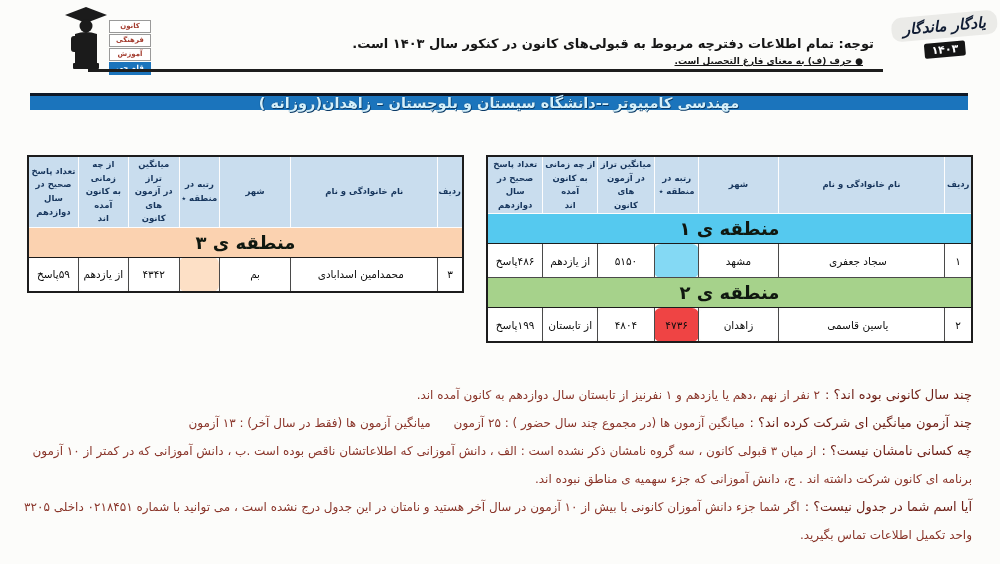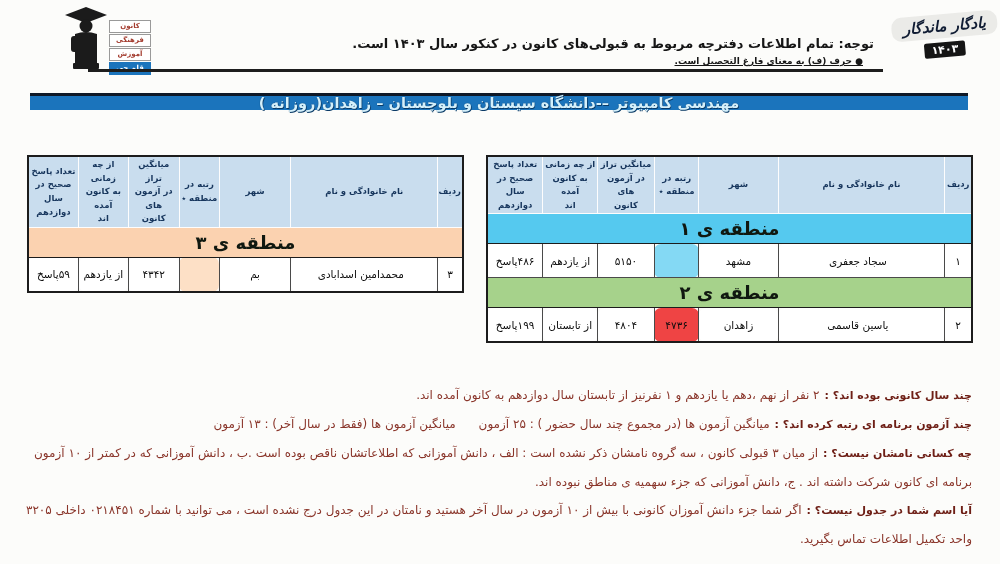--- a/index.html
+++ b/index.html
@@ -40,21 +40,21 @@
   th{background:#c9ddee;border:1.5px solid #fdfdfd;color:#17365d;font-size:8.5px;font-weight:bold;
      white-space:pre-line;line-height:1.6;padding:1px;height:54px;vertical-align:middle;text-align:center;}
   td{border:1px solid #4a4a4a;font-size:10.5px;color:#0d0d0d;text-align:center;background:#fff;}
   tr.band td{border:1px solid #1c1c1c;height:27px;font-size:18px;font-weight:bold;color:#101810;}
   tr.data td{height:31px;border-radius:7px;}
   td.name{text-align:center;padding-right:8px;}
 
   
   .notes{right:28px;left:18px;top:381px;text-align:right;}
   .note{margin:0;line-height:28px;font-size:12px;color:#8a352a;}
-  .note .q{font-weight:bold;font-size:11px;color:#6e1f16;margin-left:5px;}
+  .note .q{font-weight:normal;font-size:13px;color:#6e1f16;margin-left:5px;}
 </style>
 </head>
 <body>
 
 <div class="abs kanoon-logo">
   <svg class="kanoon-figure" viewBox="0 0 46 64" xmlns="http://www.w3.org/2000/svg">
     <polygon points="23,1 44,9 23,17 2,9" fill="#1b1b1b"></polygon>
     <rect x="21" y="9" width="4" height="5" fill="#1b1b1b"></rect>
     <circle cx="23" cy="20" r="6.5" fill="#1b1b1b"></circle>
     <path d="M12 28 Q23 24 34 28 L34 58 L12 58 Z" fill="#1b1b1b"></path>
@@ -180,21 +180,21 @@
     </tr>
   </tbody>
     </table>
 </div>
 
 <div class="abs notes">
   <p class="note">
     <span class="q">چند سال کانونی بوده اند؟ :</span><span class="a">۲ نفر از نهم ،دهم یا یازدهم و ۱ نفرنیز از تابستان سال دوازدهم به کانون آمده اند.</span>
   </p>
   <p class="note">
-    <span class="q">چند آزمون برنامه ای رتبه کرده اند؟ :</span><span class="a">میانگین آزمون ها (در مجموع چند سال حضور ) : ۲۵ آزمون&nbsp;&nbsp;&nbsp;&nbsp;&nbsp;&nbsp;میانگین آزمون ها (فقط در سال آخر) : ۱۳ آزمون</span>
+    <span class="q">چند آزمون میانگین ای شرکت کرده اند؟ :</span><span class="a">میانگین آزمون ها (در مجموع چند سال حضور ) : ۲۵ آزمون&nbsp;&nbsp;&nbsp;&nbsp;&nbsp;&nbsp;میانگین آزمون ها (فقط در سال آخر) : ۱۳ آزمون</span>
   </p>
   <p class="note">
     <span class="q">چه کسانی نامشان نیست؟ :</span><span class="a">از میان ۳ قبولی کانون ، سه گروه نامشان ذکر نشده است : الف ، دانش آموزانی که اطلاعاتشان ناقص بوده است .ب ، دانش آموزانی که در کمتر از ۱۰ آزمون برنامه ای کانون شرکت داشته اند . ج، دانش آموزانی که جزء سهمیه ی مناطق نبوده اند.</span>
   </p>
   <p class="note">
     <span class="q">آیا اسم شما در جدول نیست؟ :</span><span class="a">اگر شما جزء دانش آموزان کانونی با بیش از ۱۰ آزمون در سال آخر هستید و نامتان در این جدول درج نشده است ، می توانید با شماره ۰۲۱۸۴۵۱ داخلی ۳۲۰۵ واحد تکمیل اطلاعات تماس بگیرید.</span>
   </p>
 </div>
 
 </body></html>

